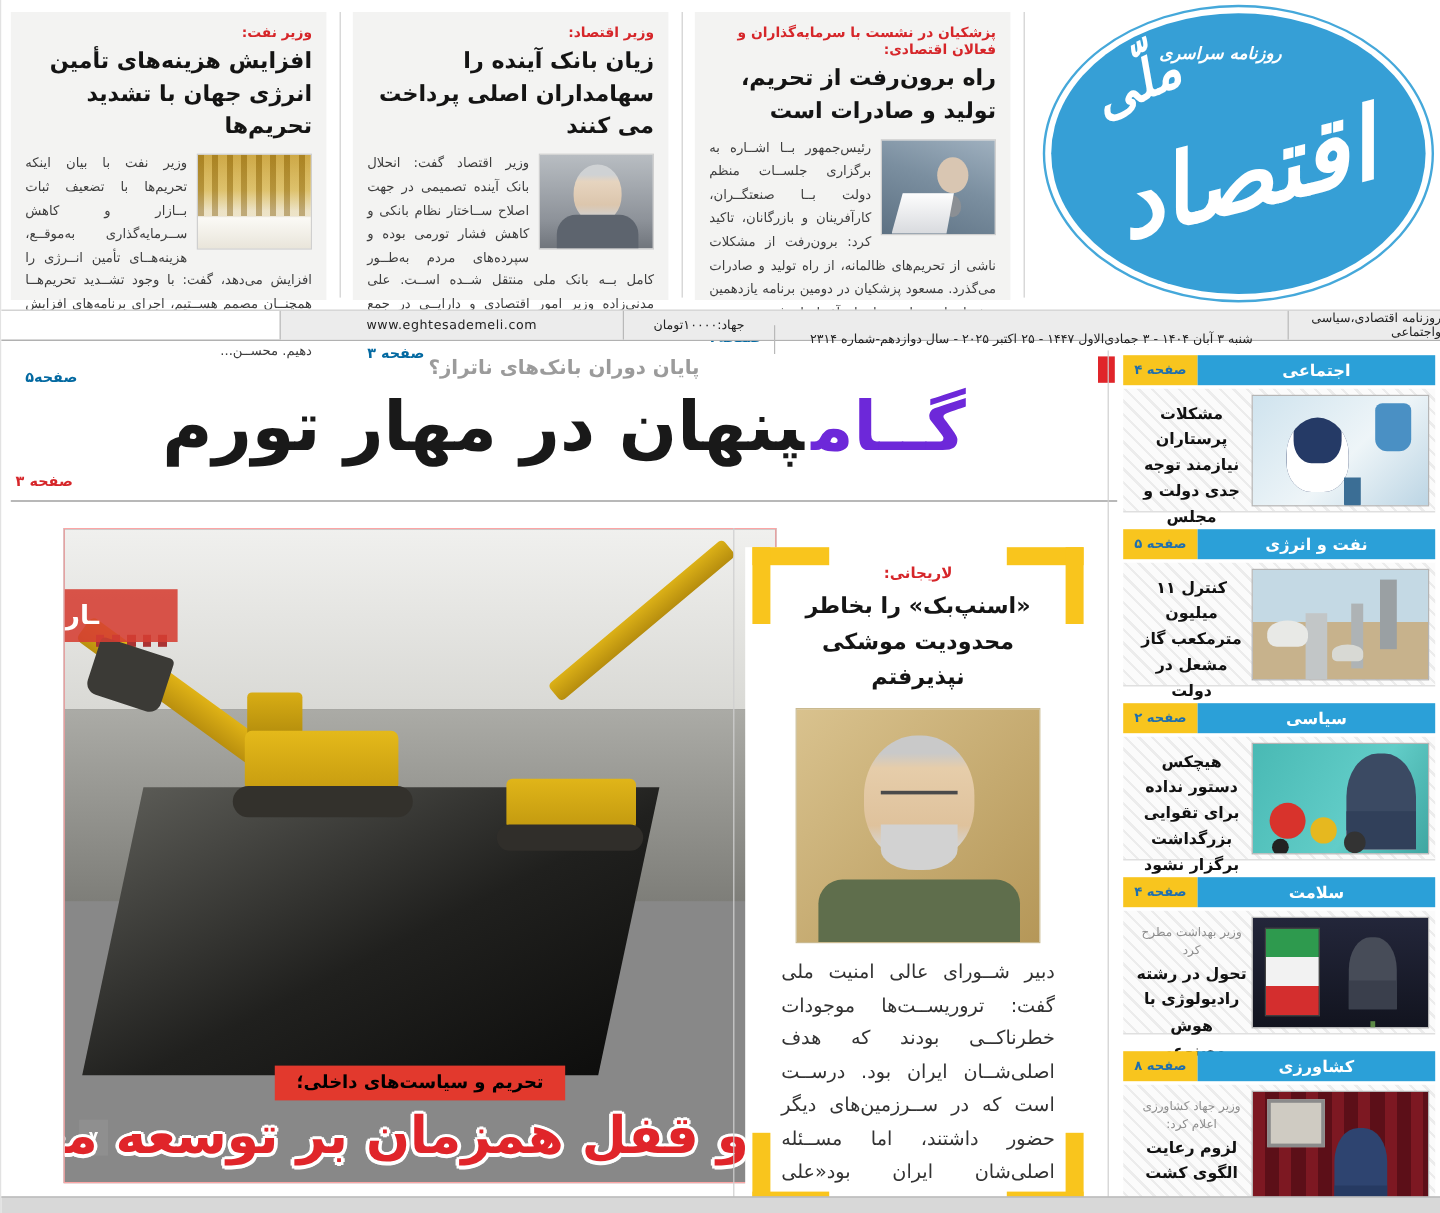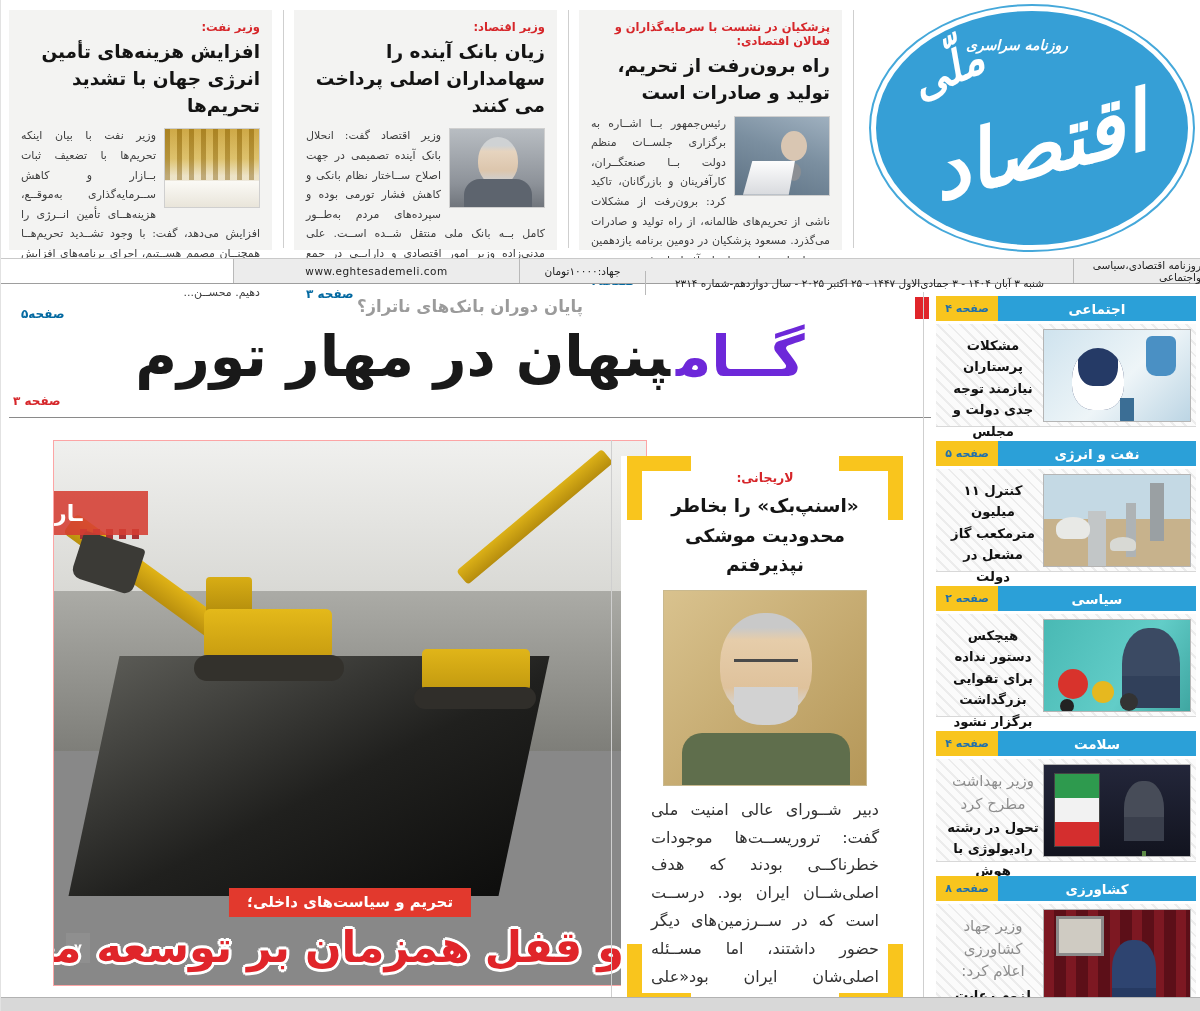--- a/index.html
+++ b/index.html
@@ -70,21 +70,21 @@
   .exc-bucket1 { position:absolute; left:22px; top:98px; width:64px; height:48px; background:#3b3a36; transform:rotate(18deg); border-radius:4px 4px 10px 10px; }
   .exc-teeth1 { position:absolute; left:26px; top:88px; width:60px; height:10px; background:repeating-linear-gradient(90deg,#a33 0 7px, transparent 7px 13px); }
   .exc-body1 { position:absolute; left:150px; top:168px; width:128px; height:50px; background:linear-gradient(#e4b91a,#c79c10); border-radius:6px; }
   .exc-cab1 { position:absolute; left:152px; top:136px; width:46px; height:40px; background:linear-gradient(#d8ad14,#b08a0c); border-radius:4px; }
   .exc-tracks1 { position:absolute; left:140px; top:214px; width:150px; height:26px; background:#33312c; border-radius:13px; }
   .exc-boom2 { position:absolute; left:408px; top:128px; width:190px; height:18px; background:linear-gradient(#dcb117,#b68d0e); transform:rotate(-40deg); transform-origin:left center; border-radius:4px; }
   .exc-body2 { position:absolute; left:368px; top:208px; width:108px; height:42px; background:linear-gradient(#e0b519,#c2990f); border-radius:5px; }
   .exc-tracks2 { position:absolute; left:360px; top:246px; width:122px; height:22px; background:#302e2a; border-radius:11px; }
   .mp-tag { position:absolute; left:-10px; top:50px; width:104px; height:44px; background:rgba(213,62,50,.88); color:#fff; font-weight:bold; font-size:22px; display:flex; align-items:center; justify-content:flex-end; padding-left:10px; direction:rtl; }
   .mp-pagenum { position:absolute; left:12px; top:492px; width:24px; height:30px; background:#8f8f8f; color:#fff; font-size:13px; font-weight:bold; display:flex; align-items:center; justify-content:center; }
-  .mp-capkick { position:absolute; left:50%; transform:translateX(-50%); top:447px; background:#e2392d; color:#ffffff; font-weight:bold; font-size:15px; padding:5px 18px 6px; direction:rtl; white-space:nowrap; }
+  .mp-capkick { position:absolute; left:50%; transform:translateX(-50%); top:447px; background:#e2392d; color:#000000; font-weight:bold; font-size:15px; padding:5px 18px 6px; direction:rtl; white-space:nowrap; }
   .mp-caption { position:absolute; left:0; right:0; top:481px; text-align:center; direction:rtl; color:#e0252a; font-weight:bold; font-size:43px; white-space:nowrap;
       text-shadow:-2px -2px 0 #fff,2px -2px 0 #fff,-2px 2px 0 #fff,2px 2px 0 #fff,0 -3px 0 #fff,0 3px 0 #fff,-3px 0 0 #fff,3px 0 0 #fff; }
 
   
   .colline1 { left:610px; top:440px; height:560px; }
   .colline2 { left:922px; top:292px; height:706px; }
   .feature { position:absolute; left:620px; top:456px; width:288px; height:562px; background:#fff; }
   .bracket { position:absolute; width:64px; height:64px; }
   .br-tl { left:6px; top:0; border-top:15px solid #f9c51d; border-left:15px solid #f9c51d; }
   .br-tr { right:6px; top:0; border-top:15px solid #f9c51d; border-right:15px solid #f9c51d; }
@@ -102,21 +102,21 @@
   .feature .body + .body { margin-top:2px; }
 
   
   .side-sec { position:absolute; left:935px; width:260px; }
   .ss1 { top:296px; } .ss2 { top:441px; } .ss3 { top:586px; } .ss4 { top:731px; } .ss5 { top:876px; }
   .side-head { display:flex; height:25px; }
   .side-page { width:62px; background:#f8c51e; color:#1f6fae; font-weight:bold; font-size:11px; display:flex; align-items:center; justify-content:center; direction:rtl; }
   .side-title { flex:1; background:#2ba0d8; color:#fff; font-weight:bold; font-size:13.5px; display:flex; align-items:center; justify-content:center; direction:rtl; }
   .side-body { margin-top:3px; height:103px; background:repeating-linear-gradient(45deg,#ececec 0 2px,#fbfbfb 2px 8px); display:flex; padding:5px; border-bottom:1px solid #d8d8d8; }
   .side-text { flex:1; direction:rtl; text-align:center; padding:6px 4px 0 6px; }
-  .side-kicker { color:#8e8e8e; font-size:15px; margin-bottom:2px; line-height:1.5; }
+  .side-kicker { color:#8e8e8e; font-size:10px; margin-bottom:2px; line-height:1.5; }
   .side-headline { color:#121212; font-weight:bold; font-size:13.2px; line-height:1.62; }
   .side-photo { width:148px; height:93px; border:1px solid #b5b5b5; position:relative; overflow:hidden; flex:none; }
 
   .sp-nurse { background:linear-gradient(135deg,#cfe3ee,#eef5f8 55%,#bcd5e4); }
   .sp-nurse::before { content:""; position:absolute; left:28px; top:18px; width:52px; height:62px; border-radius:50% 50% 40% 40%; background:#253a66; box-shadow:inset 0 -18px 0 6px #fff; }
   .sp-nurse::after { content:""; position:absolute; right:14px; top:6px; width:30px; height:40px; border-radius:6px 6px 10px 10px; background:#4a90c4; box-shadow:-34px 54px 0 -8px #3b6e95; }
   .sp-refinery { background:linear-gradient(#c4d9e4 0 48%, #c7b28c 48% 100%); }
   .sp-refinery::before { content:""; position:absolute; right:26px; top:8px; width:14px; height:58px; background:#9aa0a3; box-shadow:-26px 18px 0 -2px #aeb3b5, -60px 30px 0 2px #c2c6c7; }
   .sp-refinery::after { content:""; position:absolute; left:12px; top:42px; width:34px; height:22px; border-radius:50% 50% 8px 8px; background:#e8e9e6; box-shadow:50px 16px 0 -4px #d8d9d4; }
   .sp-mics { background:linear-gradient(120deg,#49b9b4,#62cdc8 60%,#3fa6a1); }

